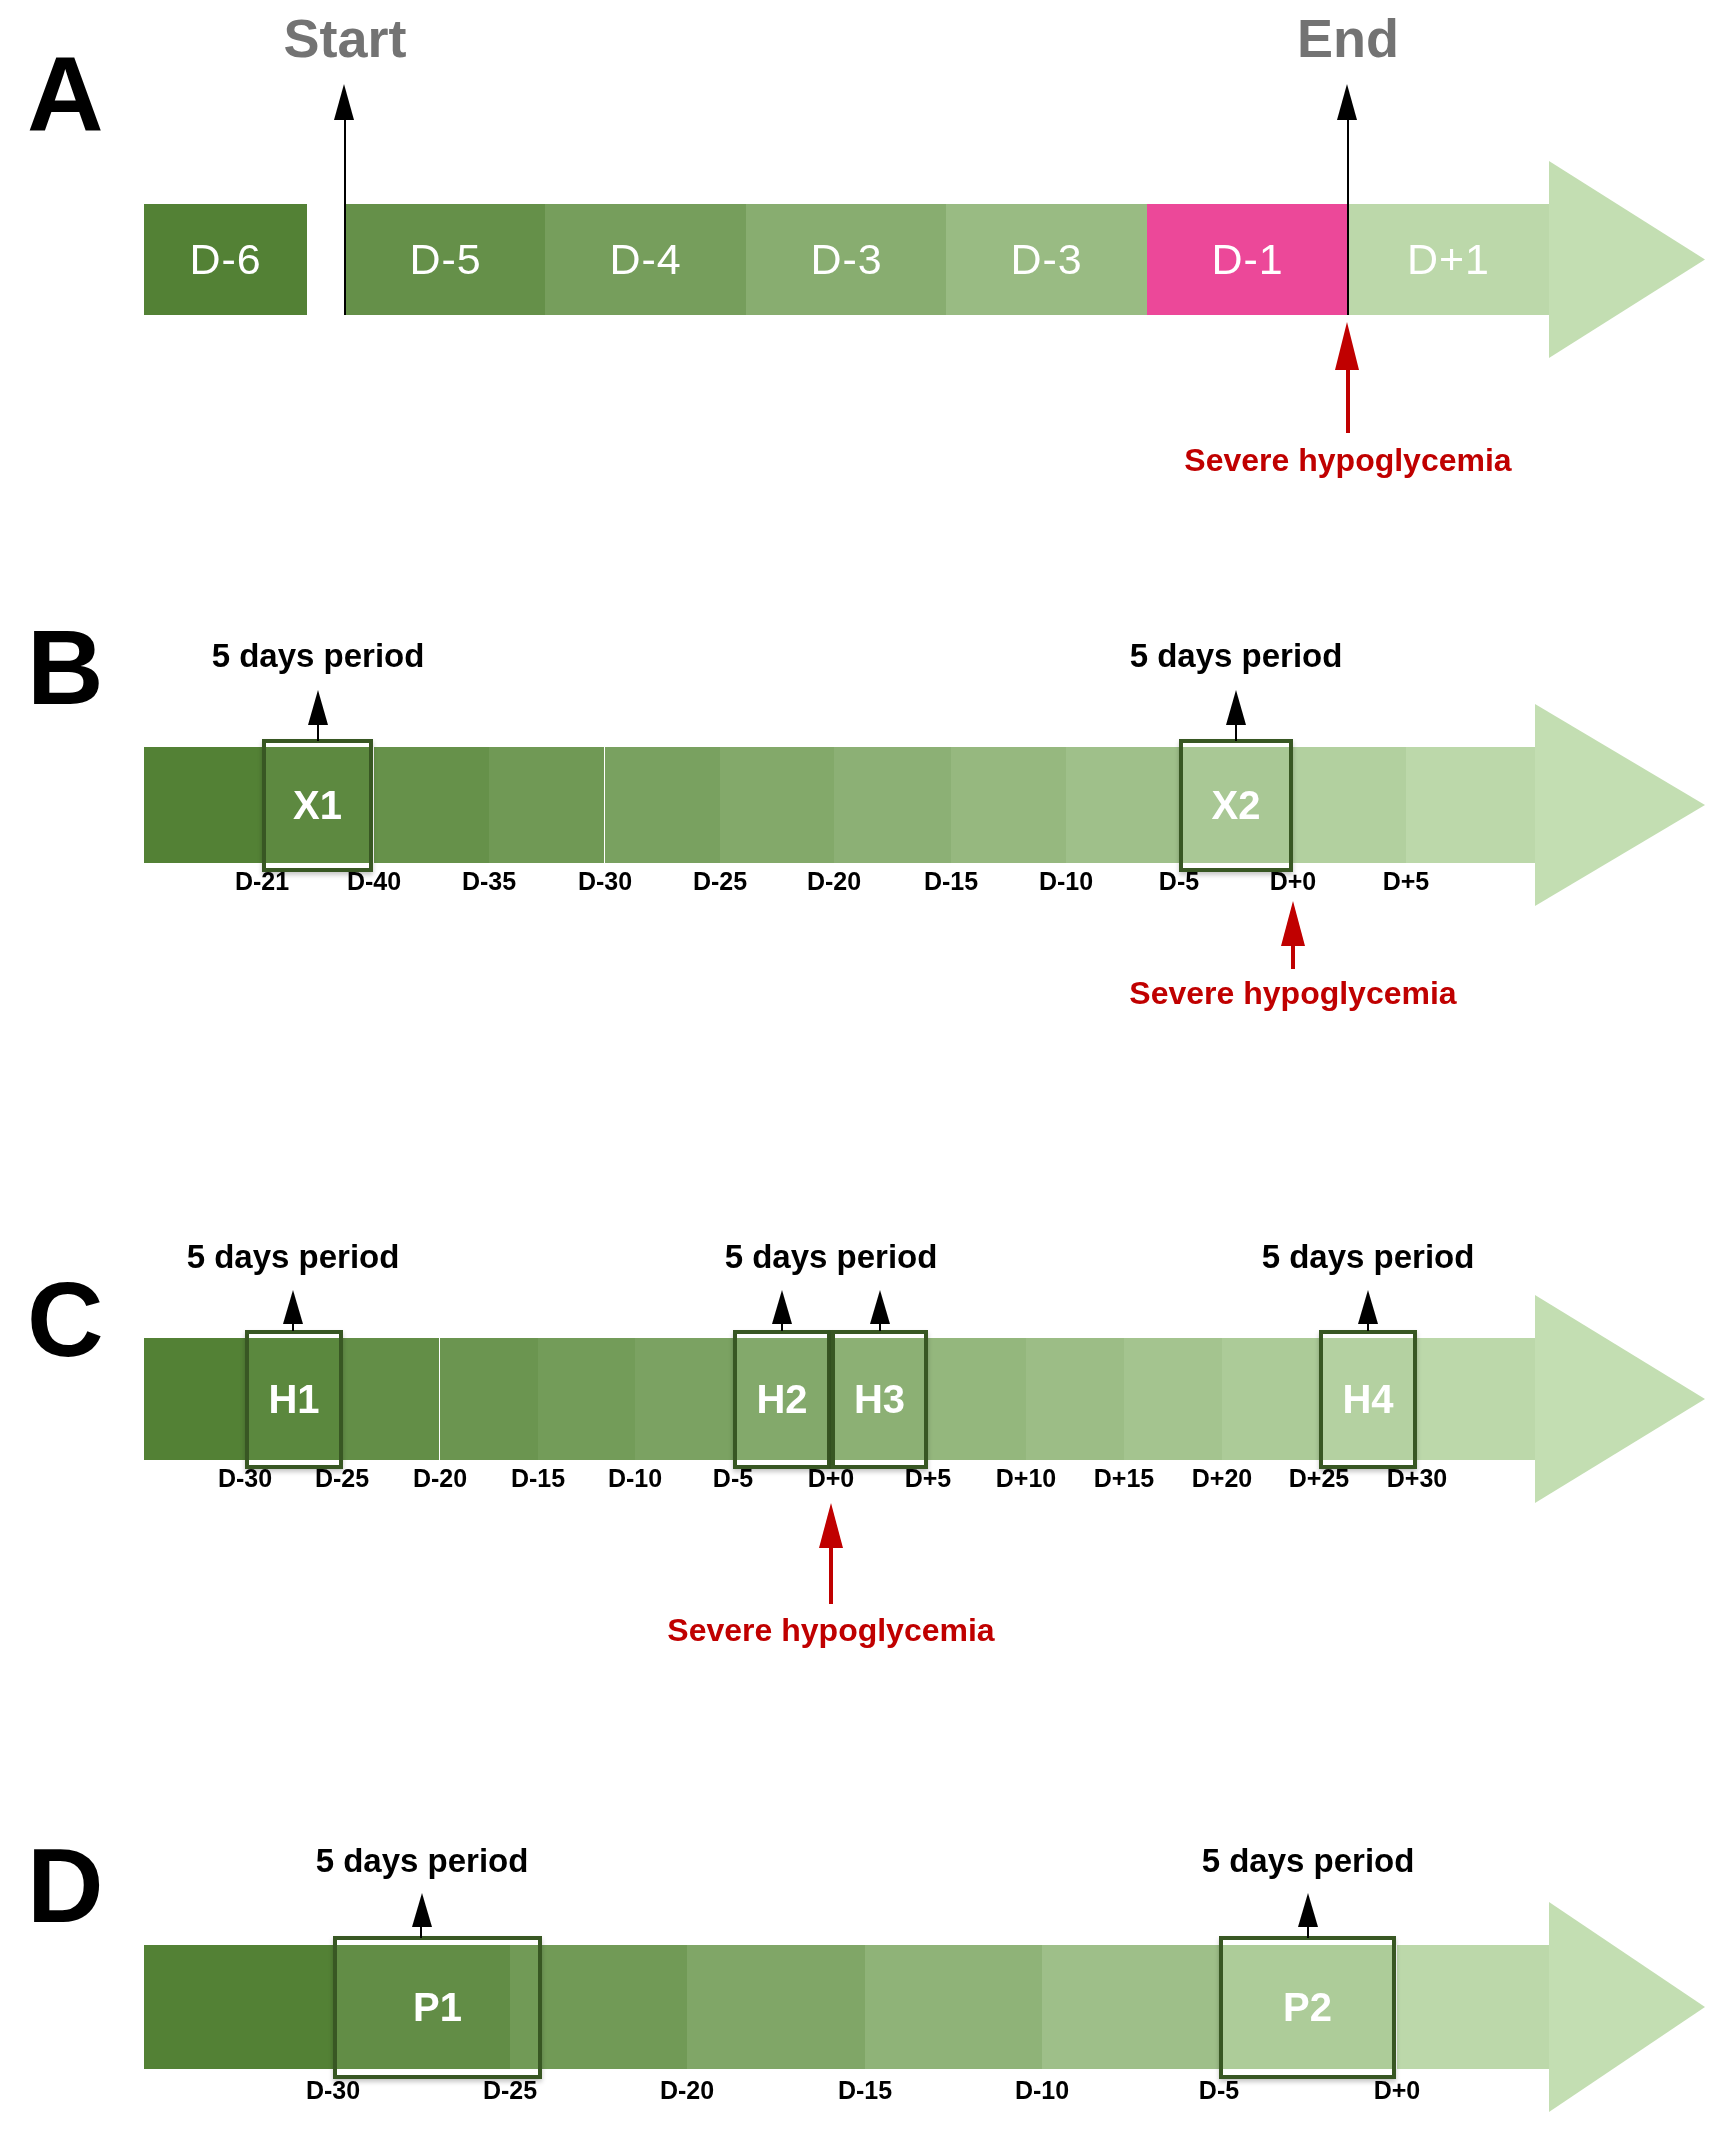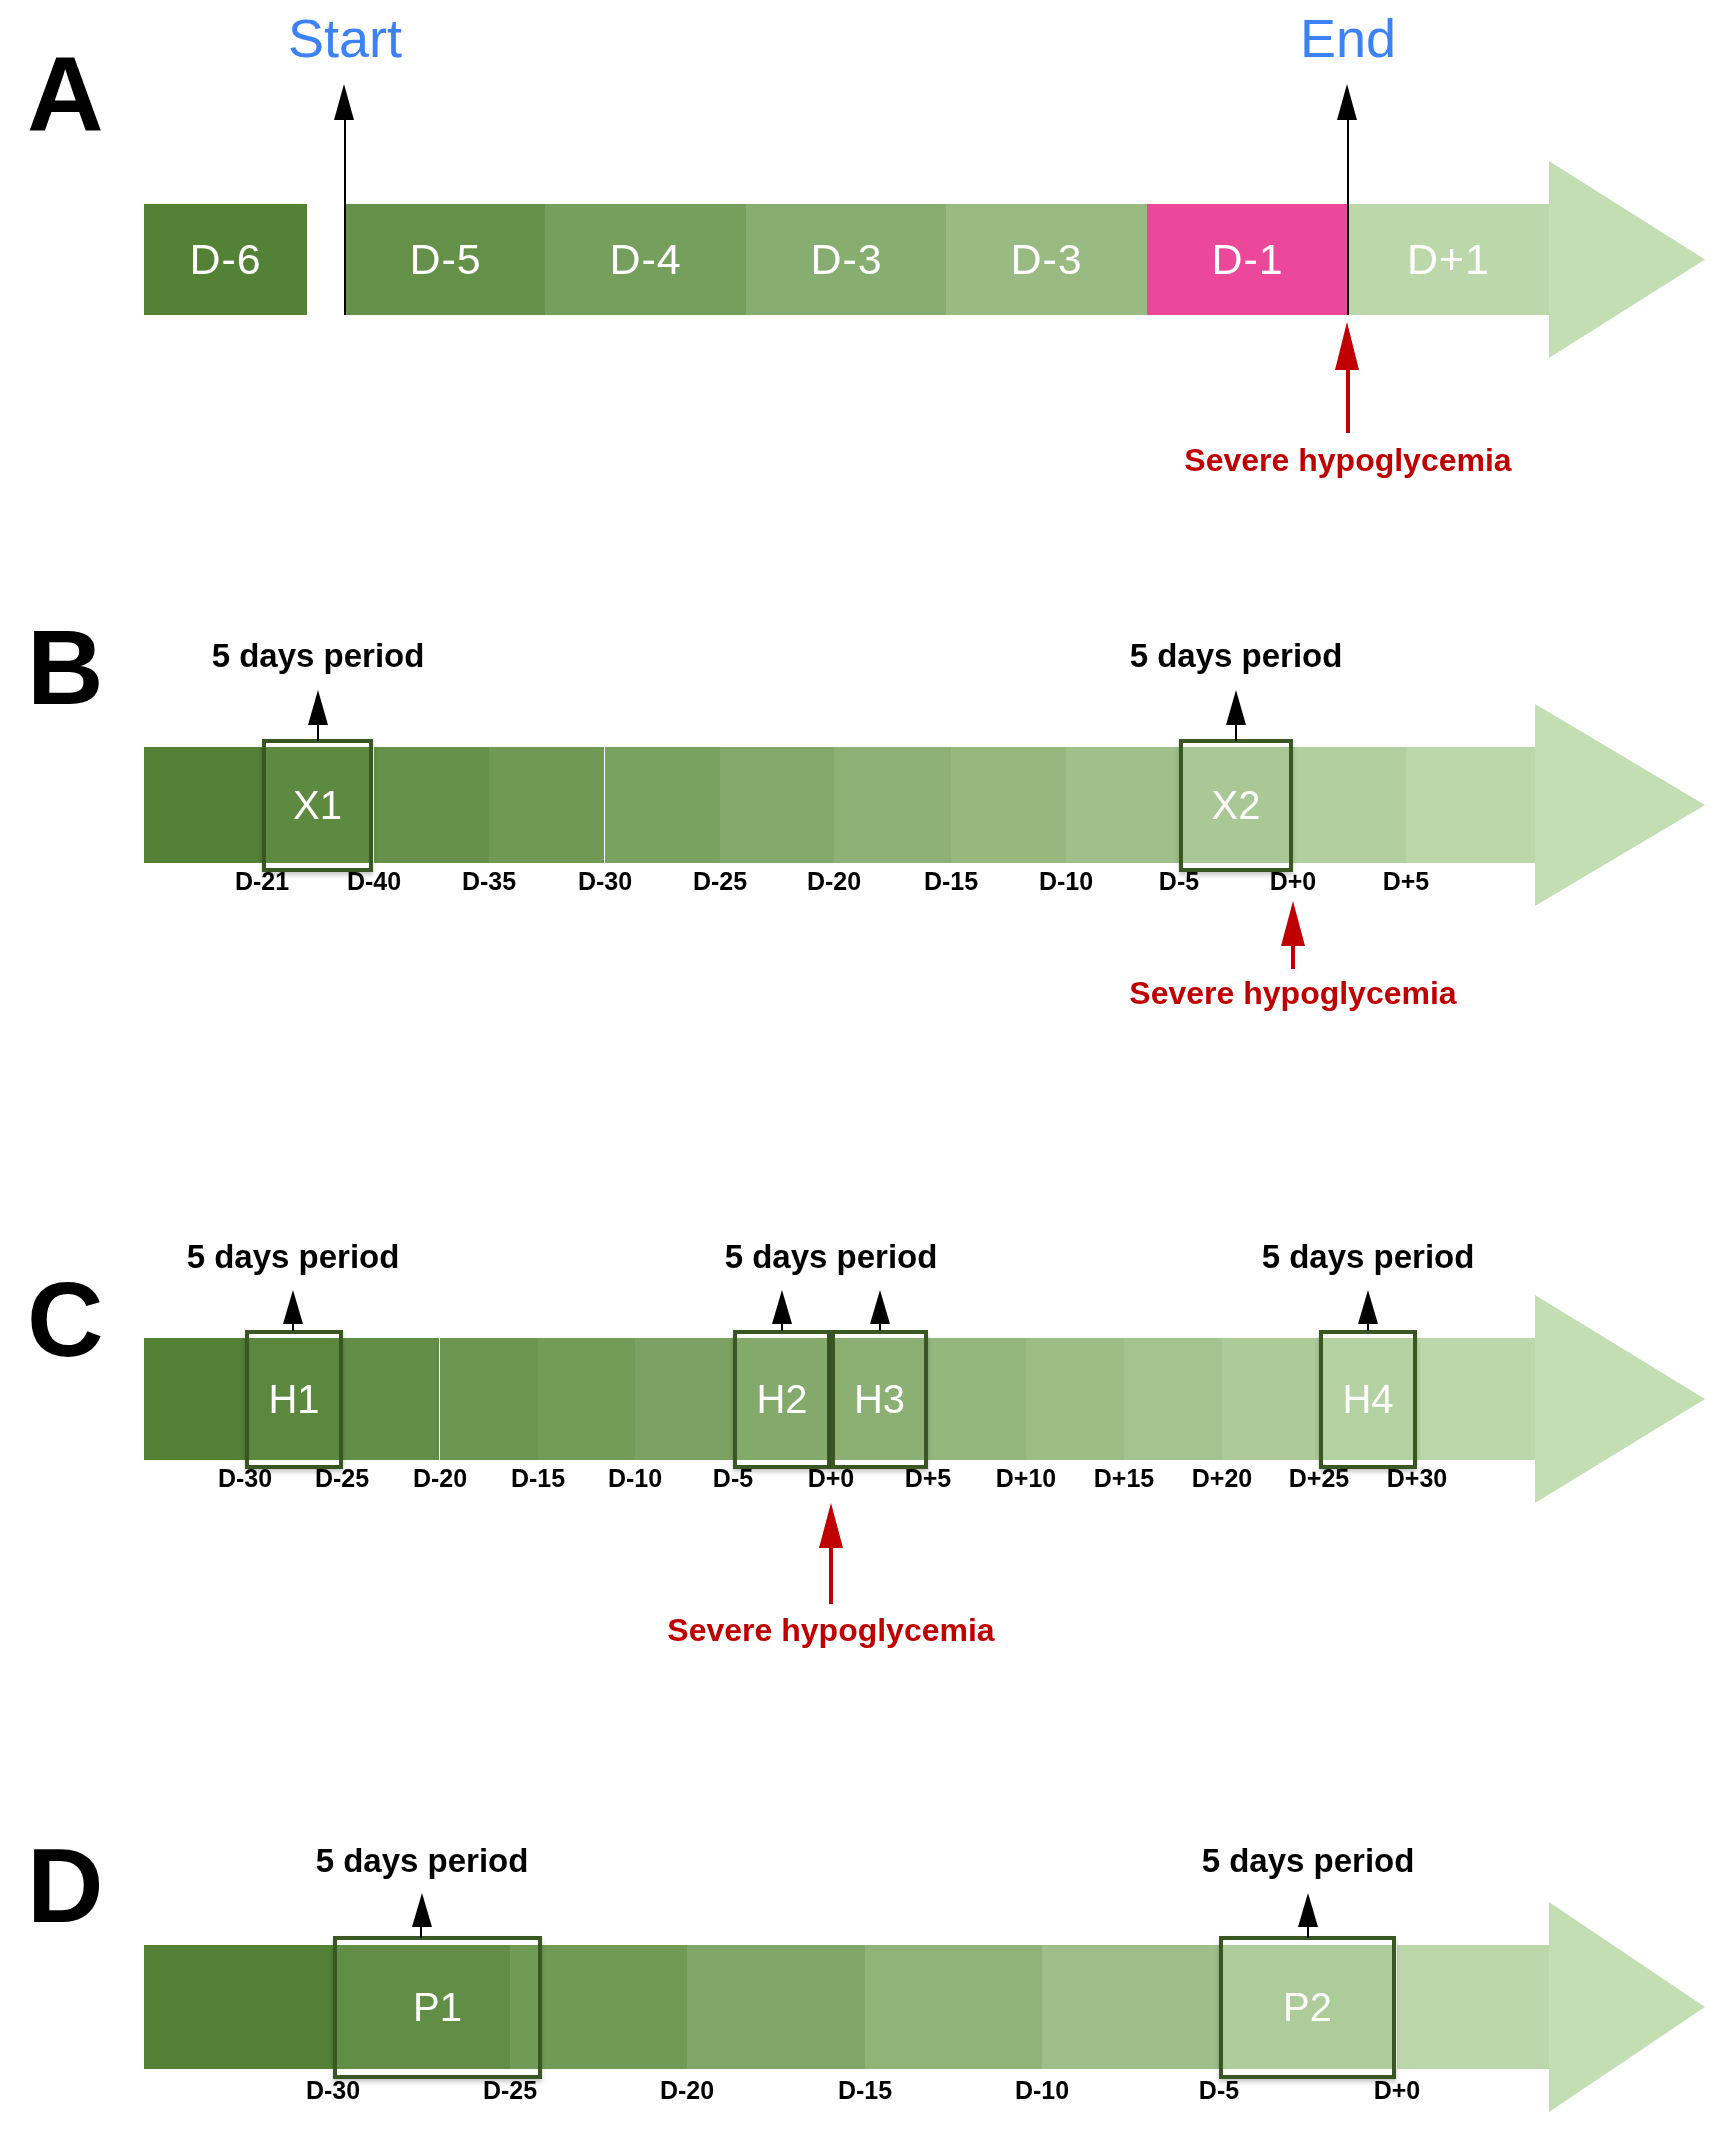--- a/index.html
+++ b/index.html
@@ -6,23 +6,23 @@
   #page{position:relative;width:1729px;height:2129px;background:#ffffff;overflow:hidden;
         font-family:"Liberation Sans","DejaVu Sans",sans-serif;}
   .panel-letter{position:absolute;left:27px;font-size:106px;font-weight:900;color:#000;line-height:1;}
   .letter-a{top:41px}.letter-b{top:614px}.letter-c{top:1266px}.letter-d{top:1832px}
   .seg{position:absolute;display:flex;align-items:center;justify-content:center;}
   .seg-label{color:#fff;font-size:43px;font-weight:400;letter-spacing:0.9px;}
   .arrow-head{position:absolute;clip-path:polygon(0 0,100% 50%,0 100%);}
   .period-box{position:absolute;box-sizing:border-box;background:transparent;
               display:flex;align-items:center;justify-content:center;
               box-shadow:0 2.7px 4.5px rgba(0,0,0,0.22);}
-  .box-label{color:#fff;font-size:40px;font-weight:400;}
+  .box-label{color:#fff;font-size:40px;font-weight:700;}
   .tick-label{position:absolute;transform:translateX(-50%);font-size:25px;font-weight:700;color:#000;white-space:nowrap;line-height:1;}
-  .marker-text{position:absolute;transform:translateX(-50%);font-size:54px;font-weight:400;color:#3b82f6;white-space:nowrap;line-height:1;}
+  .marker-text{position:absolute;transform:translateX(-50%);font-size:54px;font-weight:700;color:#737373;white-space:nowrap;line-height:1;}
   .period-text{position:absolute;transform:translateX(-50%);font-size:33px;font-weight:700;color:#000;white-space:nowrap;line-height:1;}
   .severe-text{position:absolute;transform:translateX(-50%);font-size:32px;font-weight:700;white-space:nowrap;line-height:1;}
   .vline{position:absolute;}
   .tri-up{position:absolute;width:0;height:0;}
 </style>
 </head>
 <body>
 
 <div id="page">
   <div class="panel-letter letter-a">A</div>

